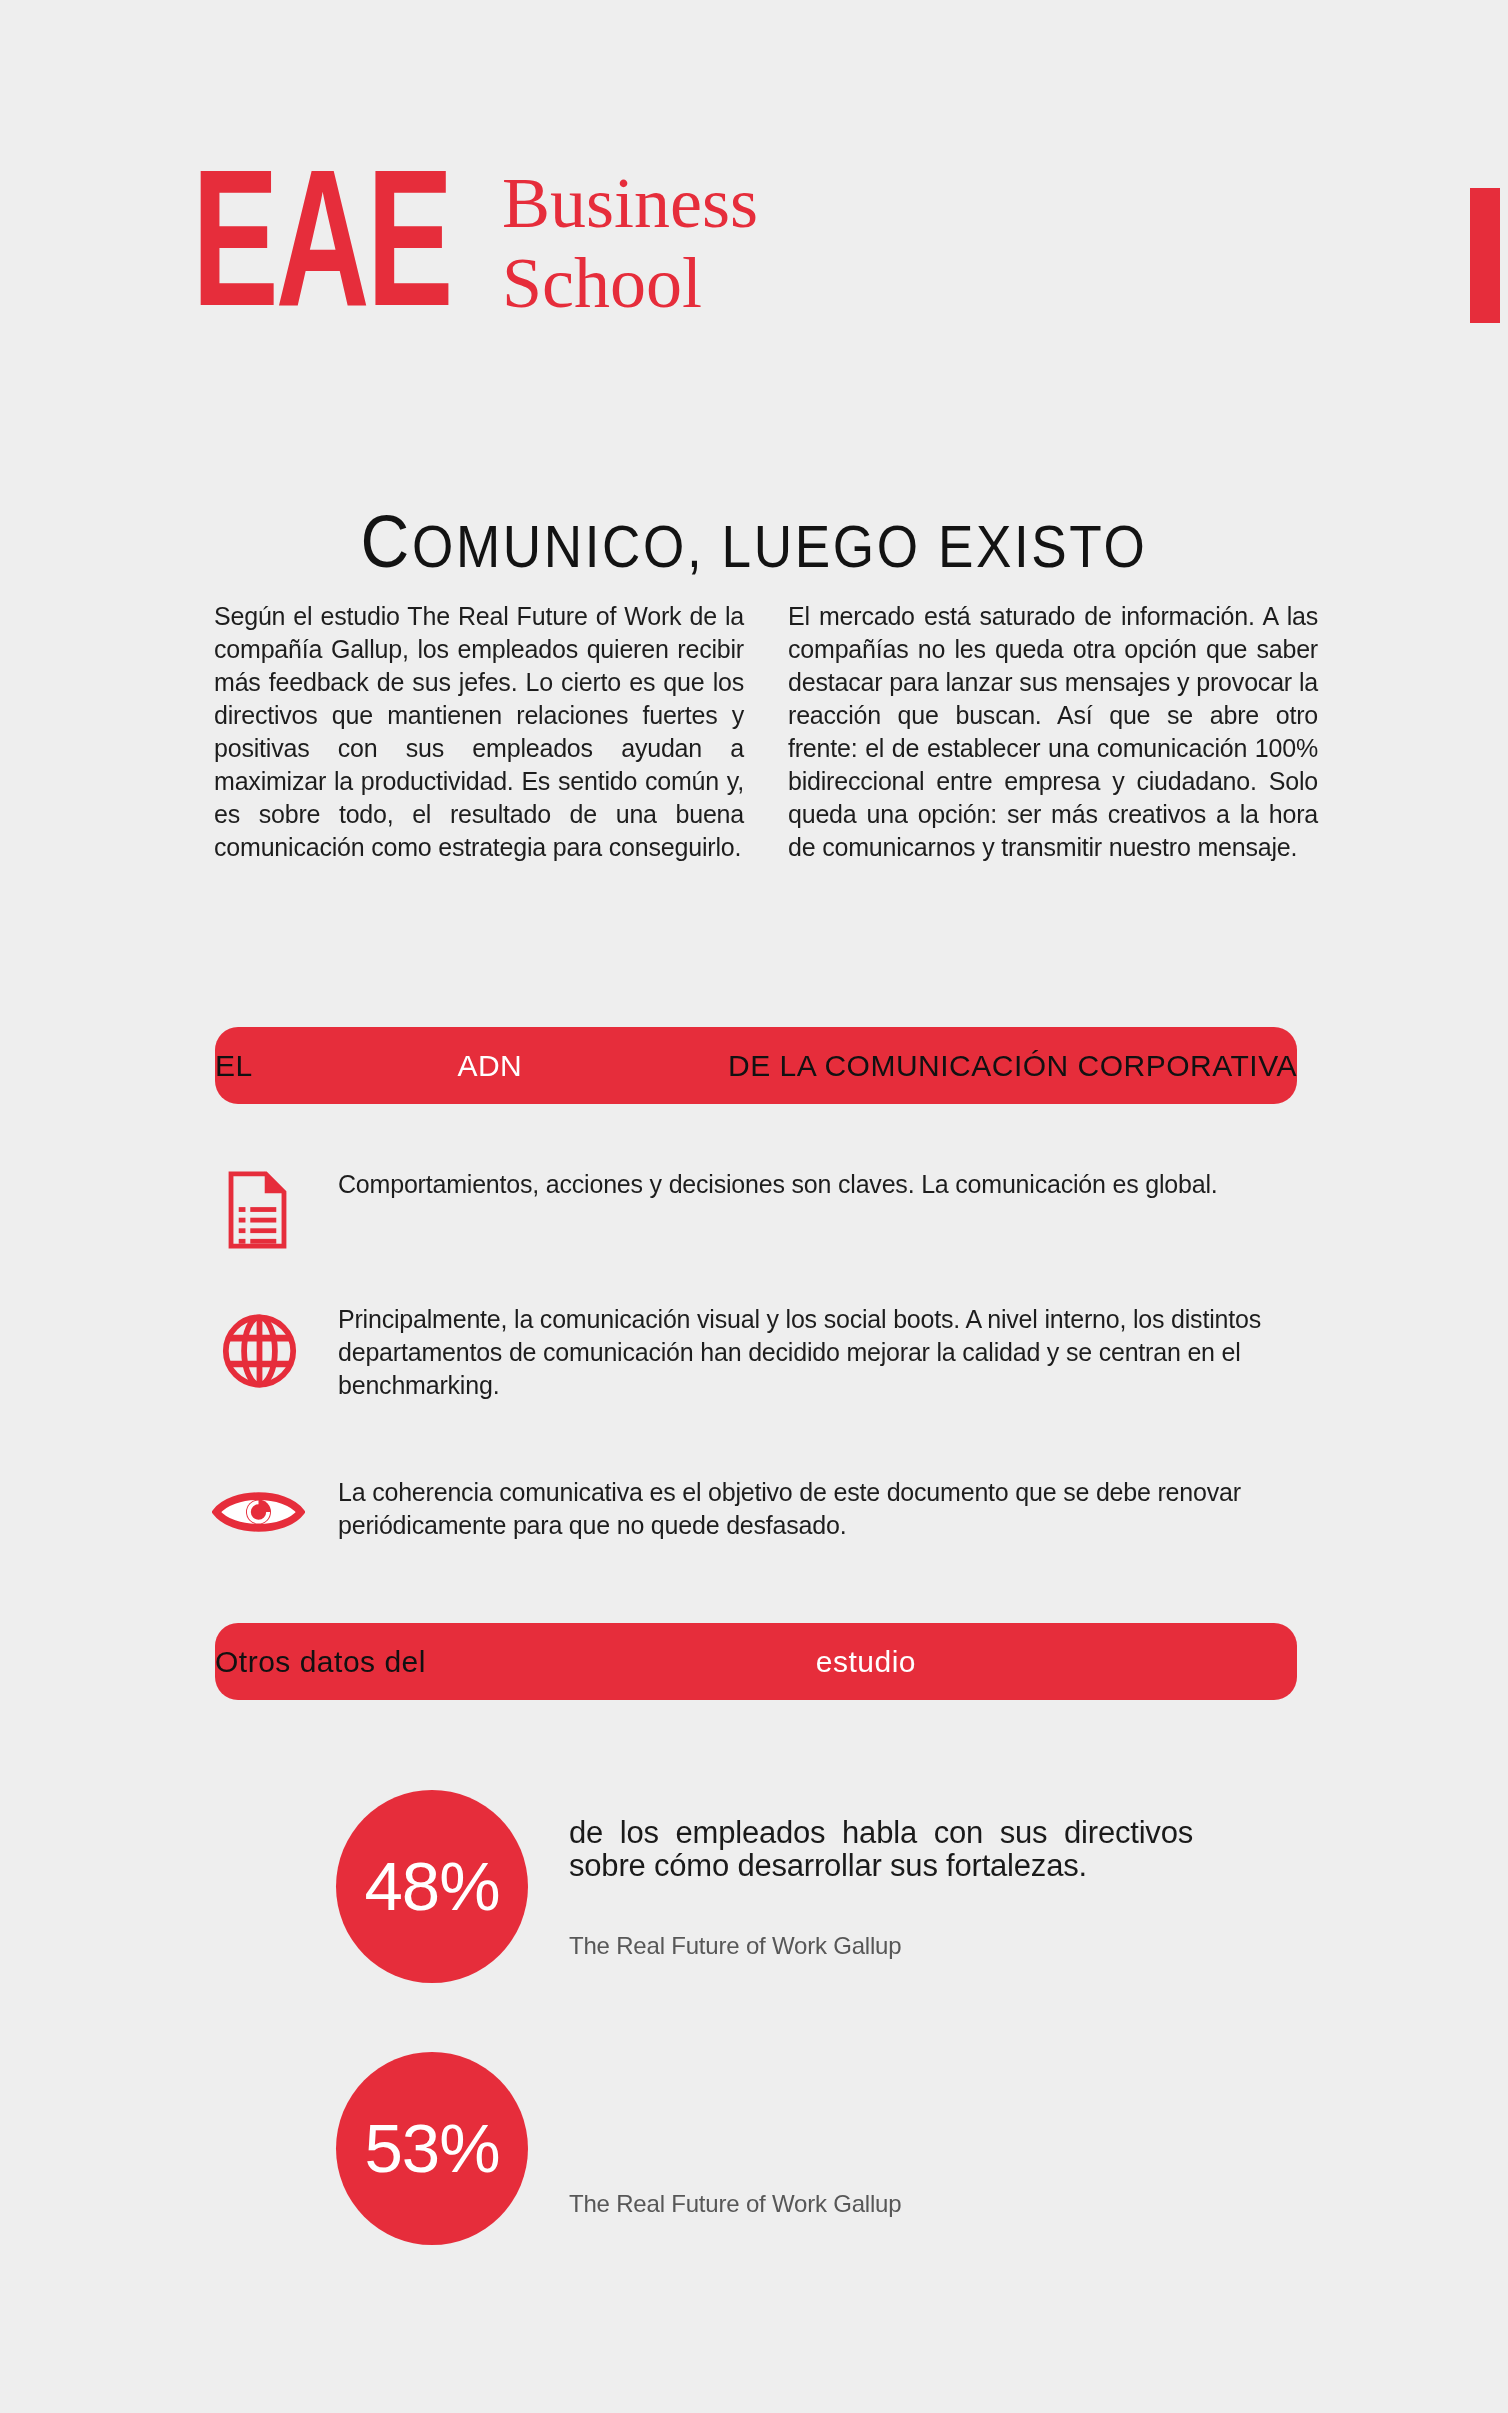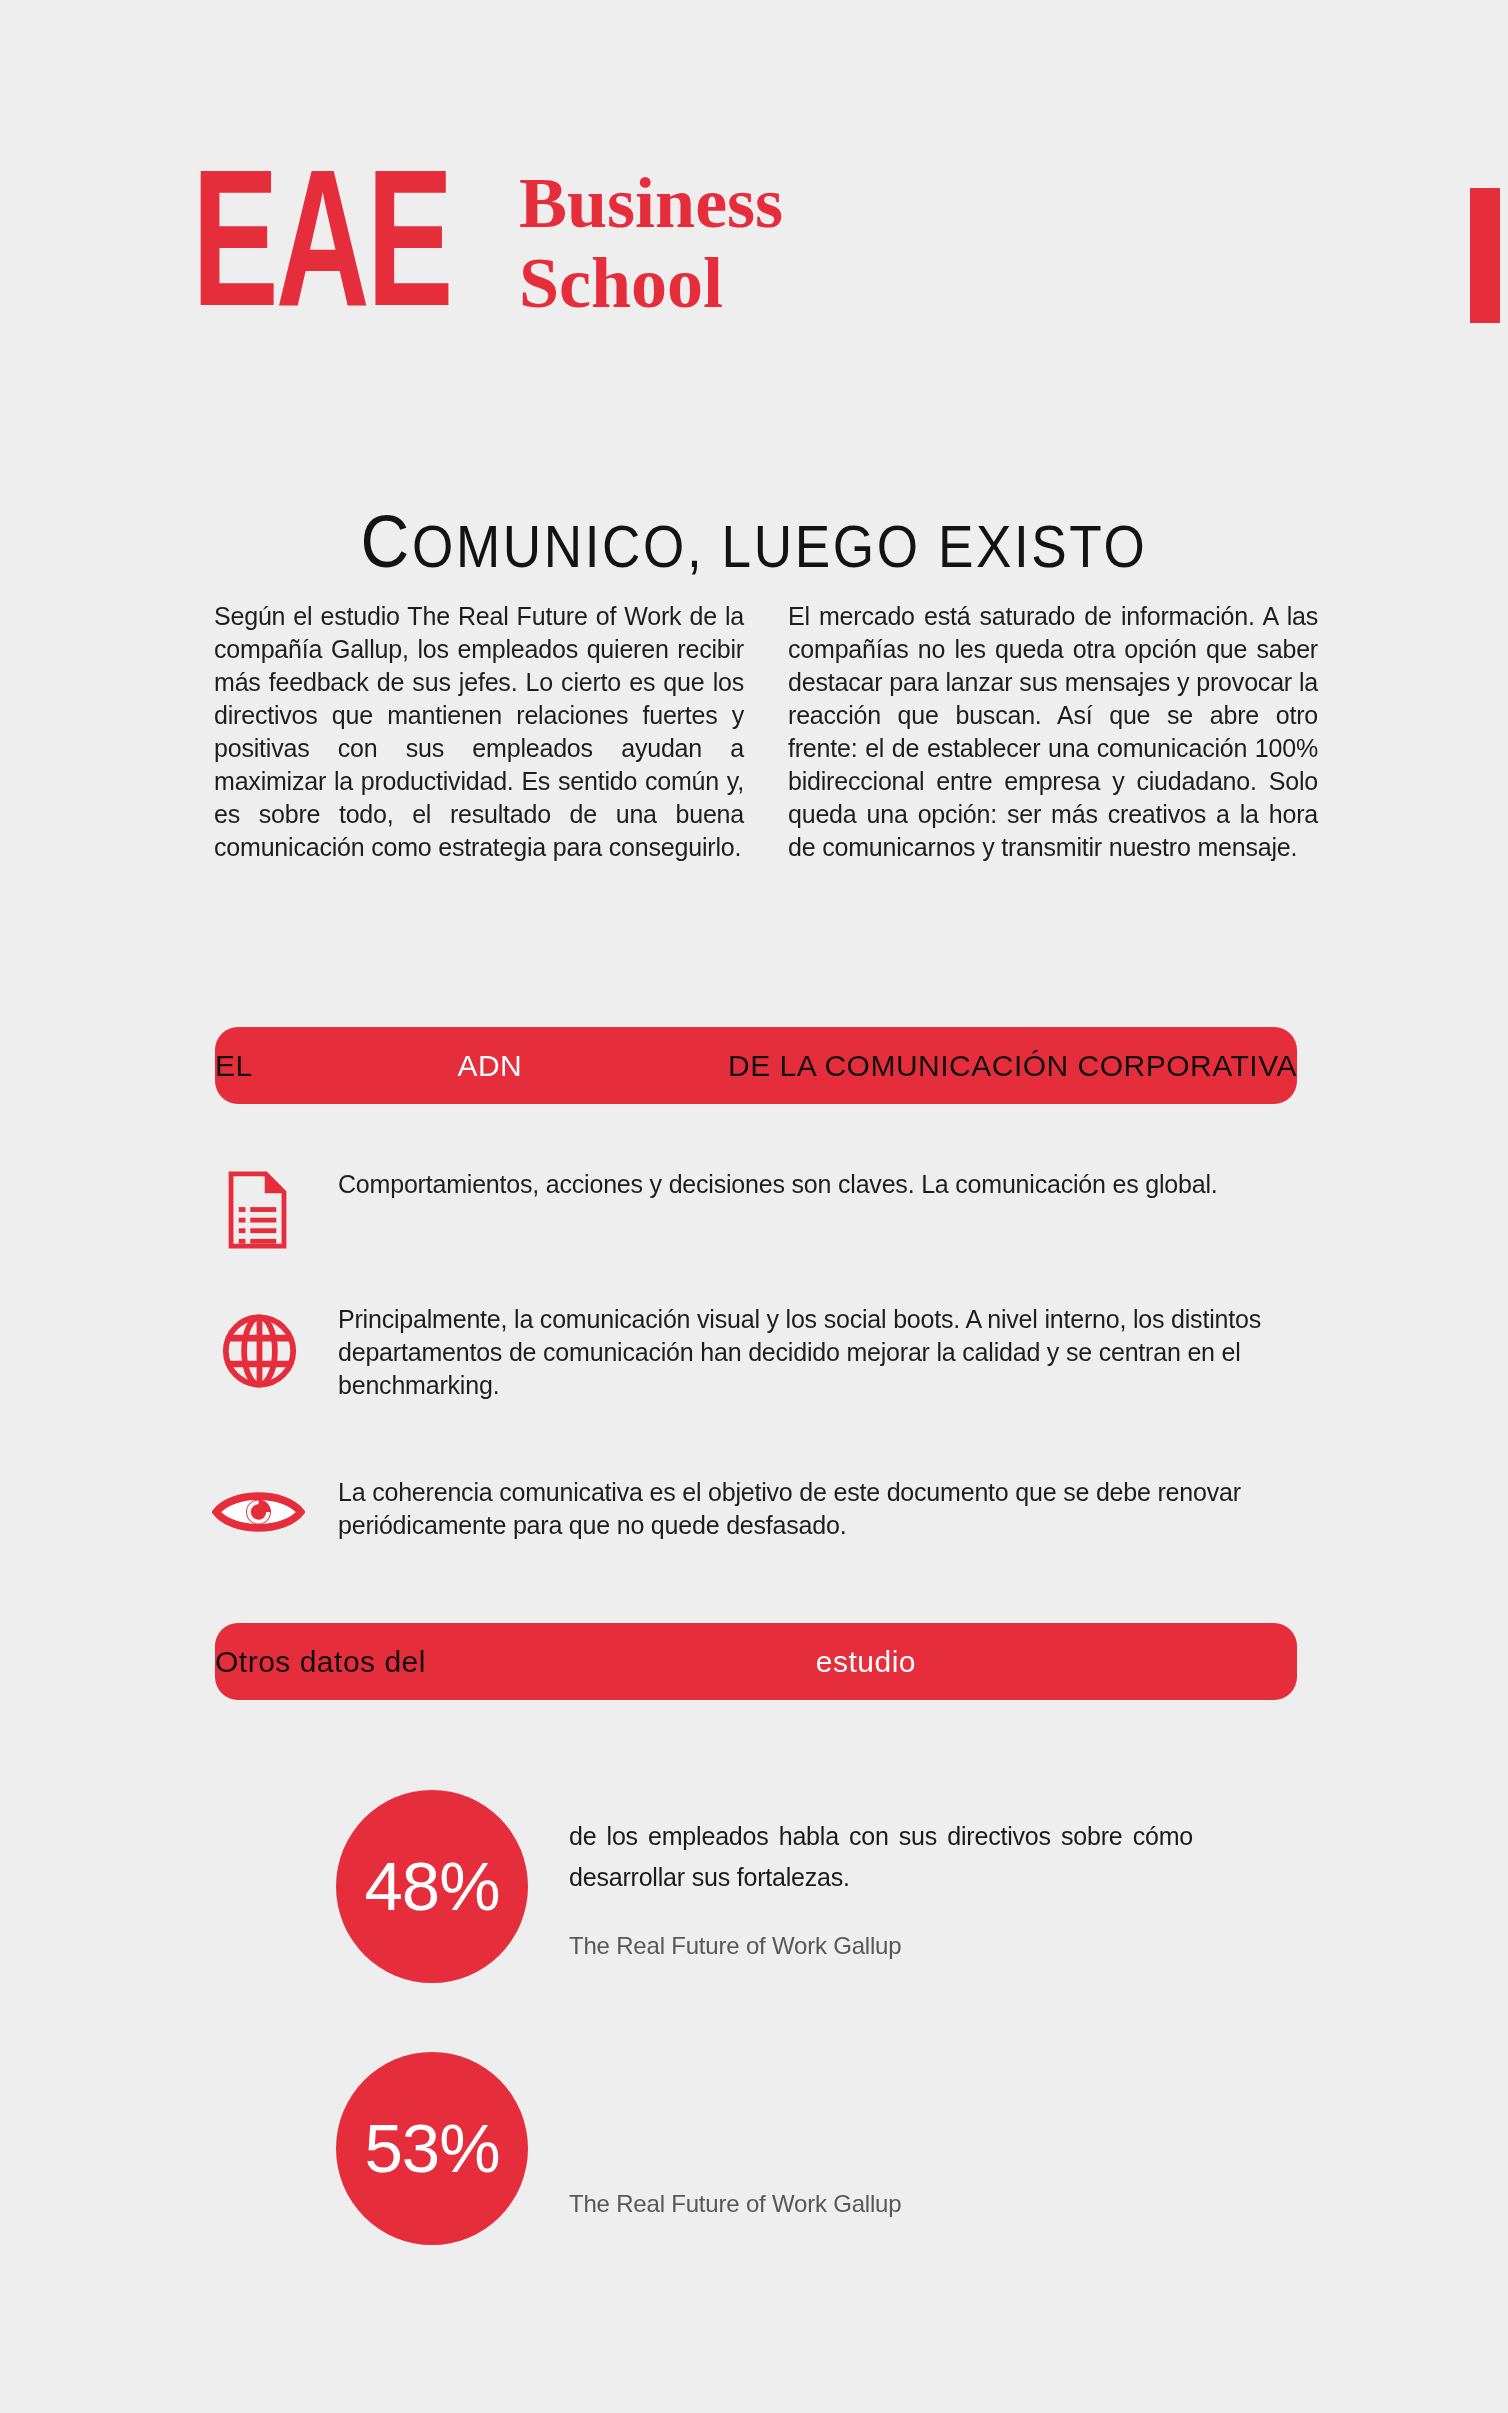--- a/index.html
+++ b/index.html
@@ -18,23 +18,23 @@
   }
   
   .logo-acronym{
     position:absolute;left:192px;top:140px;
     display:inline-block;
     font-size:130px;font-weight:700;letter-spacing:-2.9px;line-height:1;
     color:var(--red);
     transform:scaleY(1.5);transform-origin:top left;
   }
   .logo-name{
-    position:absolute;left:519px;top:163px;
+    position:absolute;left:502px;top:163px;
     font-family:"Liberation Serif",serif;
-    font-weight:700;font-size:72px;line-height:80px;
+    font-weight:400;font-size:72px;line-height:80px;
     color:var(--red);
   }
   .logo-name span{display:block;}
   .tagline{
     position:absolute;left:1231px;top:193px;
     font-size:48px;line-height:54px;letter-spacing:-0.5px;
     color:var(--red);
   }
   .tagline span{display:block;}
   .tagline-bar{
@@ -88,21 +88,21 @@
   .stat-circle{
     position:absolute;left:336px;width:192px;height:193px;
     background:var(--red);border-radius:50%;
     display:flex;align-items:center;justify-content:center;
     color:#ffffff;font-size:69px;letter-spacing:-1px;
   }
   #stat1-circle{top:1790px;}
   #stat2-circle{top:2052px;}
   .stat-text{
     position:absolute;left:569px;width:624px;
-    font-size:25px;line-height:41px;letter-spacing:-0.2px;
+    font-size:31px;line-height:33px;letter-spacing:-0.2px;
     text-align:justify;color:#1a1a1a;margin:0;
   }
   #stat1-text{top:1816px;}
   #stat2-text{top:2081px;}
   .stat-source{
     position:absolute;left:569px;
     font-size:24px;letter-spacing:-0.2px;color:#575757;margin:0;
   }
   #stat1-source{top:1932px;}
   #stat2-source{top:2190px;}

